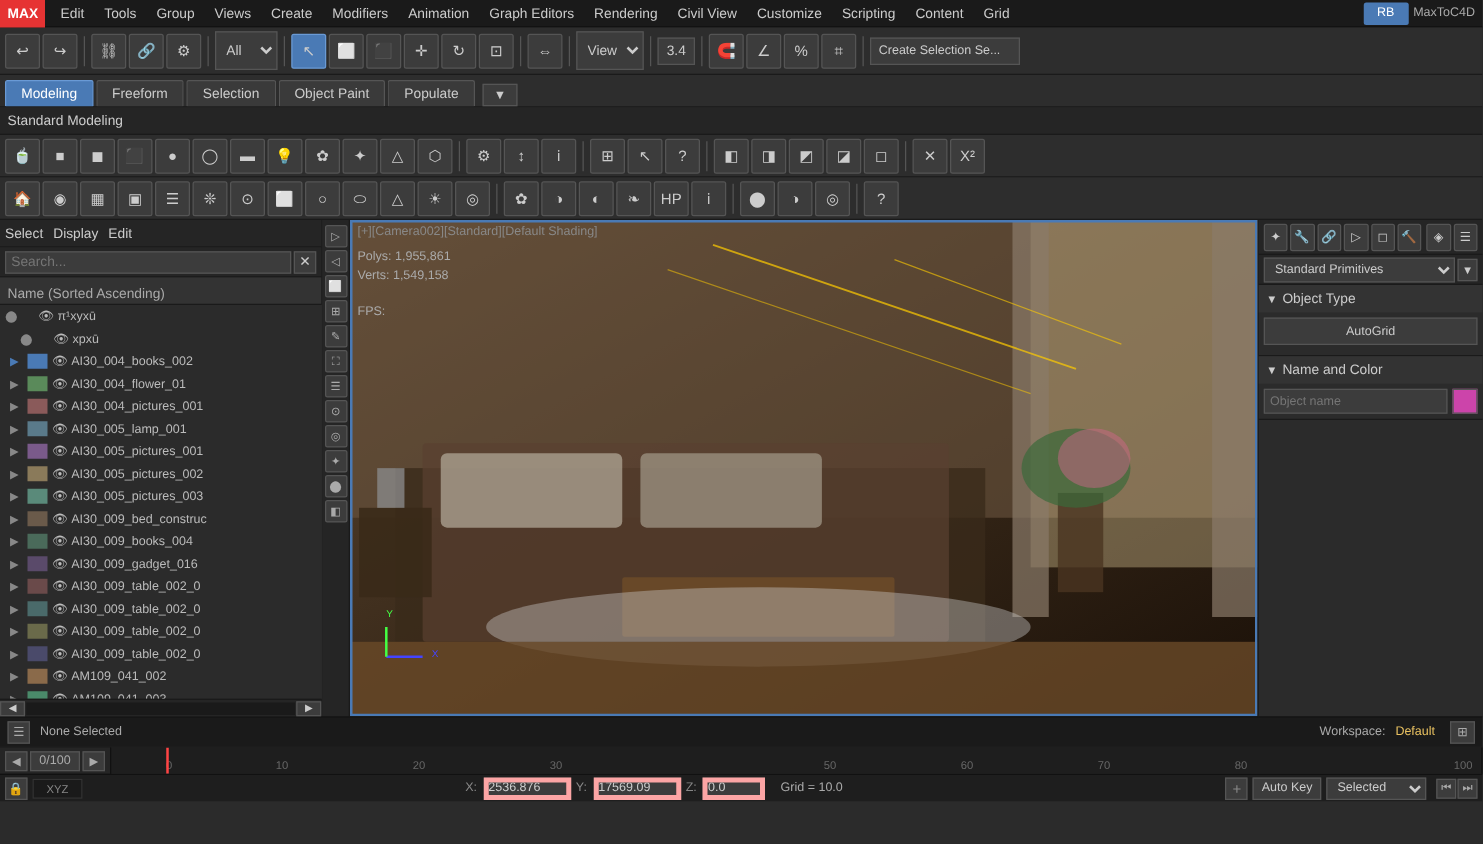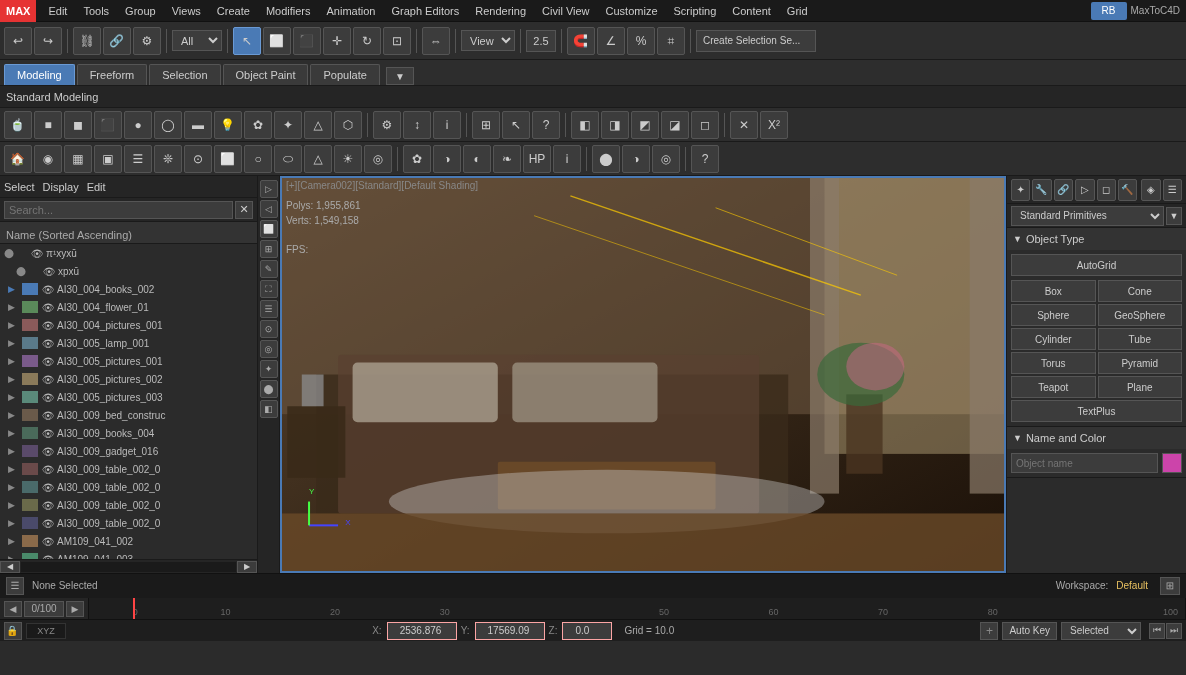--- a/index.html
+++ b/index.html
@@ -25,21 +25,21 @@
       padding: 2px 4px; gap: 2px; border-bottom: 1px solid #1a1a1a;
     }
     .toolbar-btn {
       width: 28px; height: 28px; background: #3c3c3c; border: 1px solid #555;
       border-radius: 2px; display: flex; align-items: center; justify-content: center;
       cursor: pointer; color: #ccc; font-size: 12px;
     }
     .toolbar-btn.active { background: #4a7ab5; border-color: #6a9ad5; }
     .toolbar-sep { width: 1px; height: 24px; background: #555; margin: 0 3px; }
     .toolbar-dropdown {
-      height: 21px; background: #3c3c3c; border: 1px solid #555; color: #ccc;
+      height: 31px; background: #3c3c3c; border: 1px solid #555; color: #ccc;
       font-size: 11px; padding: 0 4px; min-width: 50px;
     }
 
     
     #tabs-row {
       height: 26px; background: #2d2d2d; display: flex; align-items: flex-end;
       padding: 0 4px; border-bottom: 1px solid #1a1a1a;
     }
     .tab {
       padding: 4px 12px; background: #3a3a3a; border: 1px solid #555; border-bottom: none;
@@ -191,22 +191,22 @@
       flex: 1; height: 100%; background: #1e1e1e; position: relative; overflow: hidden;
       border-left: 1px solid #111; border-right: 1px solid #111;
     }
 
     
     #bottom-bar {
       height: 22px; background: #1e1e1e; display: flex; align-items: center;
       padding: 0 4px; gap: 4px; border-top: 1px solid #111; font-size: 10px; color: #aaa;
     }
     .coord-field {
-      height: 18px; background: #3c3c3c; border: 1px solid #fca5a5; color: #ccc;
-      font-size: 10px; padding: 0 12px; width: 70px;
+      height: 18px; background: #3c3c3c; border: 4px solid #fca5a5; color: #ccc;
+      font-size: 10px; padding: 0 0; width: 70px;
     }
     .coord-label { color: #888; margin-right: 1px; }
     #autokey-btn {
       height: 18px; background: #3c3c3c; border: 1px solid #555; color: #ccc;
       font-size: 10px; padding: 0 6px; cursor: pointer;
     }
     #selected-dropdown {
       height: 18px; background: #3c3c3c; border: 1px solid #555; color: #ccc;
       font-size: 10px; padding: 0 4px; min-width: 80px;
     }
@@ -283,21 +283,21 @@
   <div class="toolbar-btn">⊡</div>
   <div class="toolbar-sep"></div>
   <div class="toolbar-btn">⇔</div>
   <div class="toolbar-sep"></div>
 
   <select class="toolbar-dropdown" style="min-width:40px;">
     <option>View</option>
   </select>
   <div class="toolbar-sep"></div>
 
-  <div style="width:30px;height:22px;background:#3c3c3c;border:1px solid #555;display:flex;align-items:center;justify-content:center;font-size:11px;color:#ccc;">2.5</div>
+  <div style="width:30px;height:22px;background:#3c3c3c;border:1px solid #555;display:flex;align-items:center;justify-content:center;font-size:11px;color:#ccc;">3.4</div>
   <div class="toolbar-sep"></div>
 
   <div class="toolbar-btn">🧲</div>
   <div class="toolbar-btn">∠</div>
   <div class="toolbar-btn">%</div>
   <div class="toolbar-btn">⌗</div>
   <div class="toolbar-sep"></div>
 
   <div style="height:22px;background:#3c3c3c;border:1px solid #555;color:#ccc;font-size:10px;padding:0 6px;display:flex;align-items:center;cursor:pointer;min-width:120px;">Create Selection Se...</div>
   <div class="flex-spacer"></div>
@@ -627,33 +627,20 @@
       <div style="width:16px;height:18px;background:#3c3c3c;border:1px solid #555;display:flex;align-items:center;justify-content:center;cursor:pointer;font-size:9px;margin-left:2px;">▼</div>
     </div>
 
     <div class="rp-section">
       <div class="rp-section-header">
         <span class="arrow">▼</span>
         <span>Object Type</span>
       </div>
       <div class="rp-content">
         <button class="autogrid-btn">AutoGrid</button>
-        <div class="btn-grid">
-          <div class="obj-btn">Box</div>
-          <div class="obj-btn">Cone</div>
-          <div class="obj-btn">Sphere</div>
-          <div class="obj-btn">GeoSphere</div>
-          <div class="obj-btn">Cylinder</div>
-          <div class="obj-btn">Tube</div>
-          <div class="obj-btn">Torus</div>
-          <div class="obj-btn">Pyramid</div>
-          <div class="obj-btn">Teapot</div>
-          <div class="obj-btn">Plane</div>
-        </div>
-        <button class="textplus-btn">TextPlus</button>
       </div>
     </div>
 
     <div class="rp-section">
       <div class="rp-section-header">
         <span class="arrow">▼</span>
         <span>Name and Color</span>
       </div>
       <div class="name-color-row">
         <input class="name-color-input" type="text" placeholder="Object name" style="">

